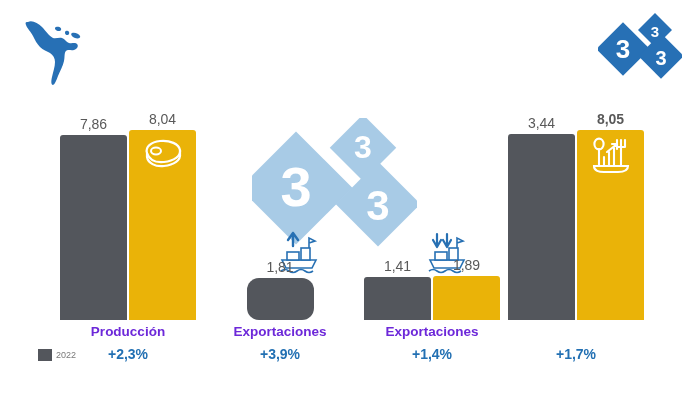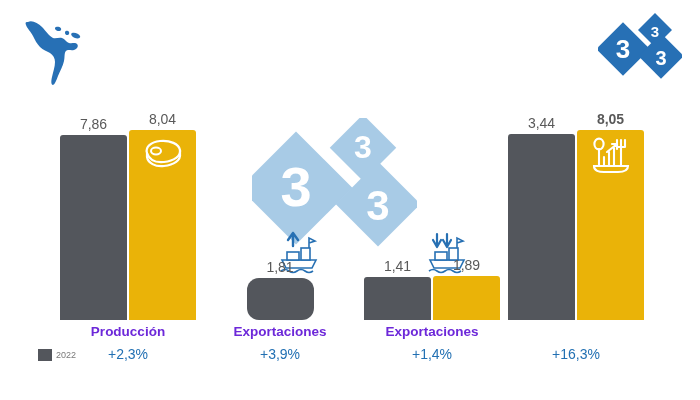--- a/index.html
+++ b/index.html
@@ -107,21 +107,21 @@
     color: #6d28d9;
     white-space: nowrap;
   }
   .group-delta {
     position: absolute;
     left: 50%;
     transform: translateX(-50%);
     top: 100%;
     margin-top: 26px;
     font-size: 14px;
-    font-weight: normal;
+    font-weight: bold;
     color: #2270B3;
     white-space: nowrap;
   }
   .ship-icon {
     position: absolute;
     width: 46px;
     height: 44px;
   }
 
   
@@ -283,21 +283,21 @@
               <path d="M9,14 L9,31"></path>
               <path d="M31,5 L31,12 M35,5 L35,12 M27,5 L27,12 M31,12 L31,31 M27,12 L35,12"></path>
               <path d="M14,31 L14,22 M19,31 L19,17 M24,31 L24,13"></path>
               <path d="M17,17 L27,9 M27,9 L22,9 M27,9 L27,14"></path>
               <path d="M4,31 L38,31 C38,36 33,37 28,37 L14,37 C9,37 4,36 4,31 Z"></path>
             </g>
           </svg>
         </span>
       </div>
     </div>
-    <div class="group-delta">+16,3%</div>
+    <div class="group-delta">+1,7%</div>
   </div>
 </div>
 
 <div id="legend">
   <div class="legend-row">
     <span class="legend-swatch y2022"></span>
     <span class="legend-label">2022</span>
   </div>
 </div>
 

